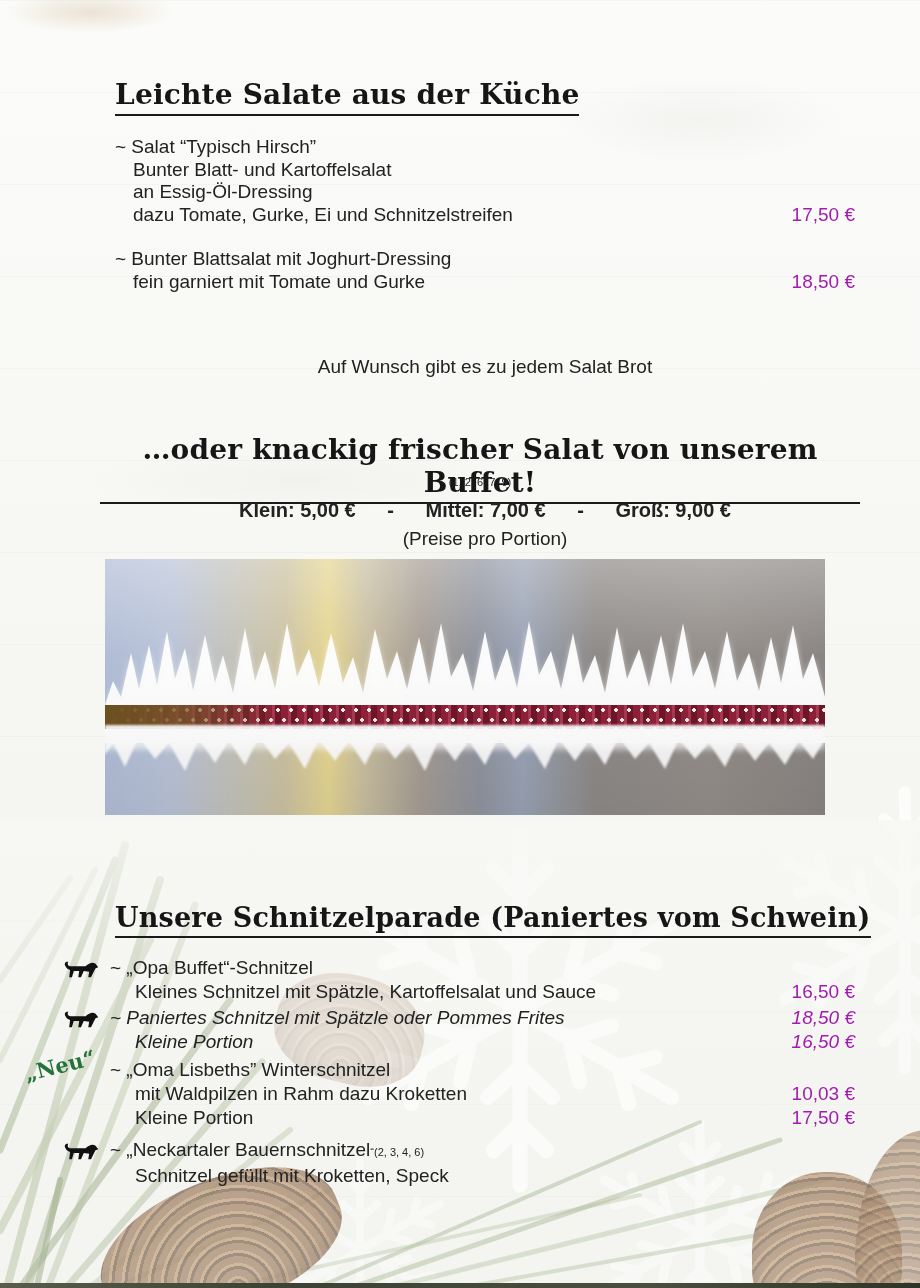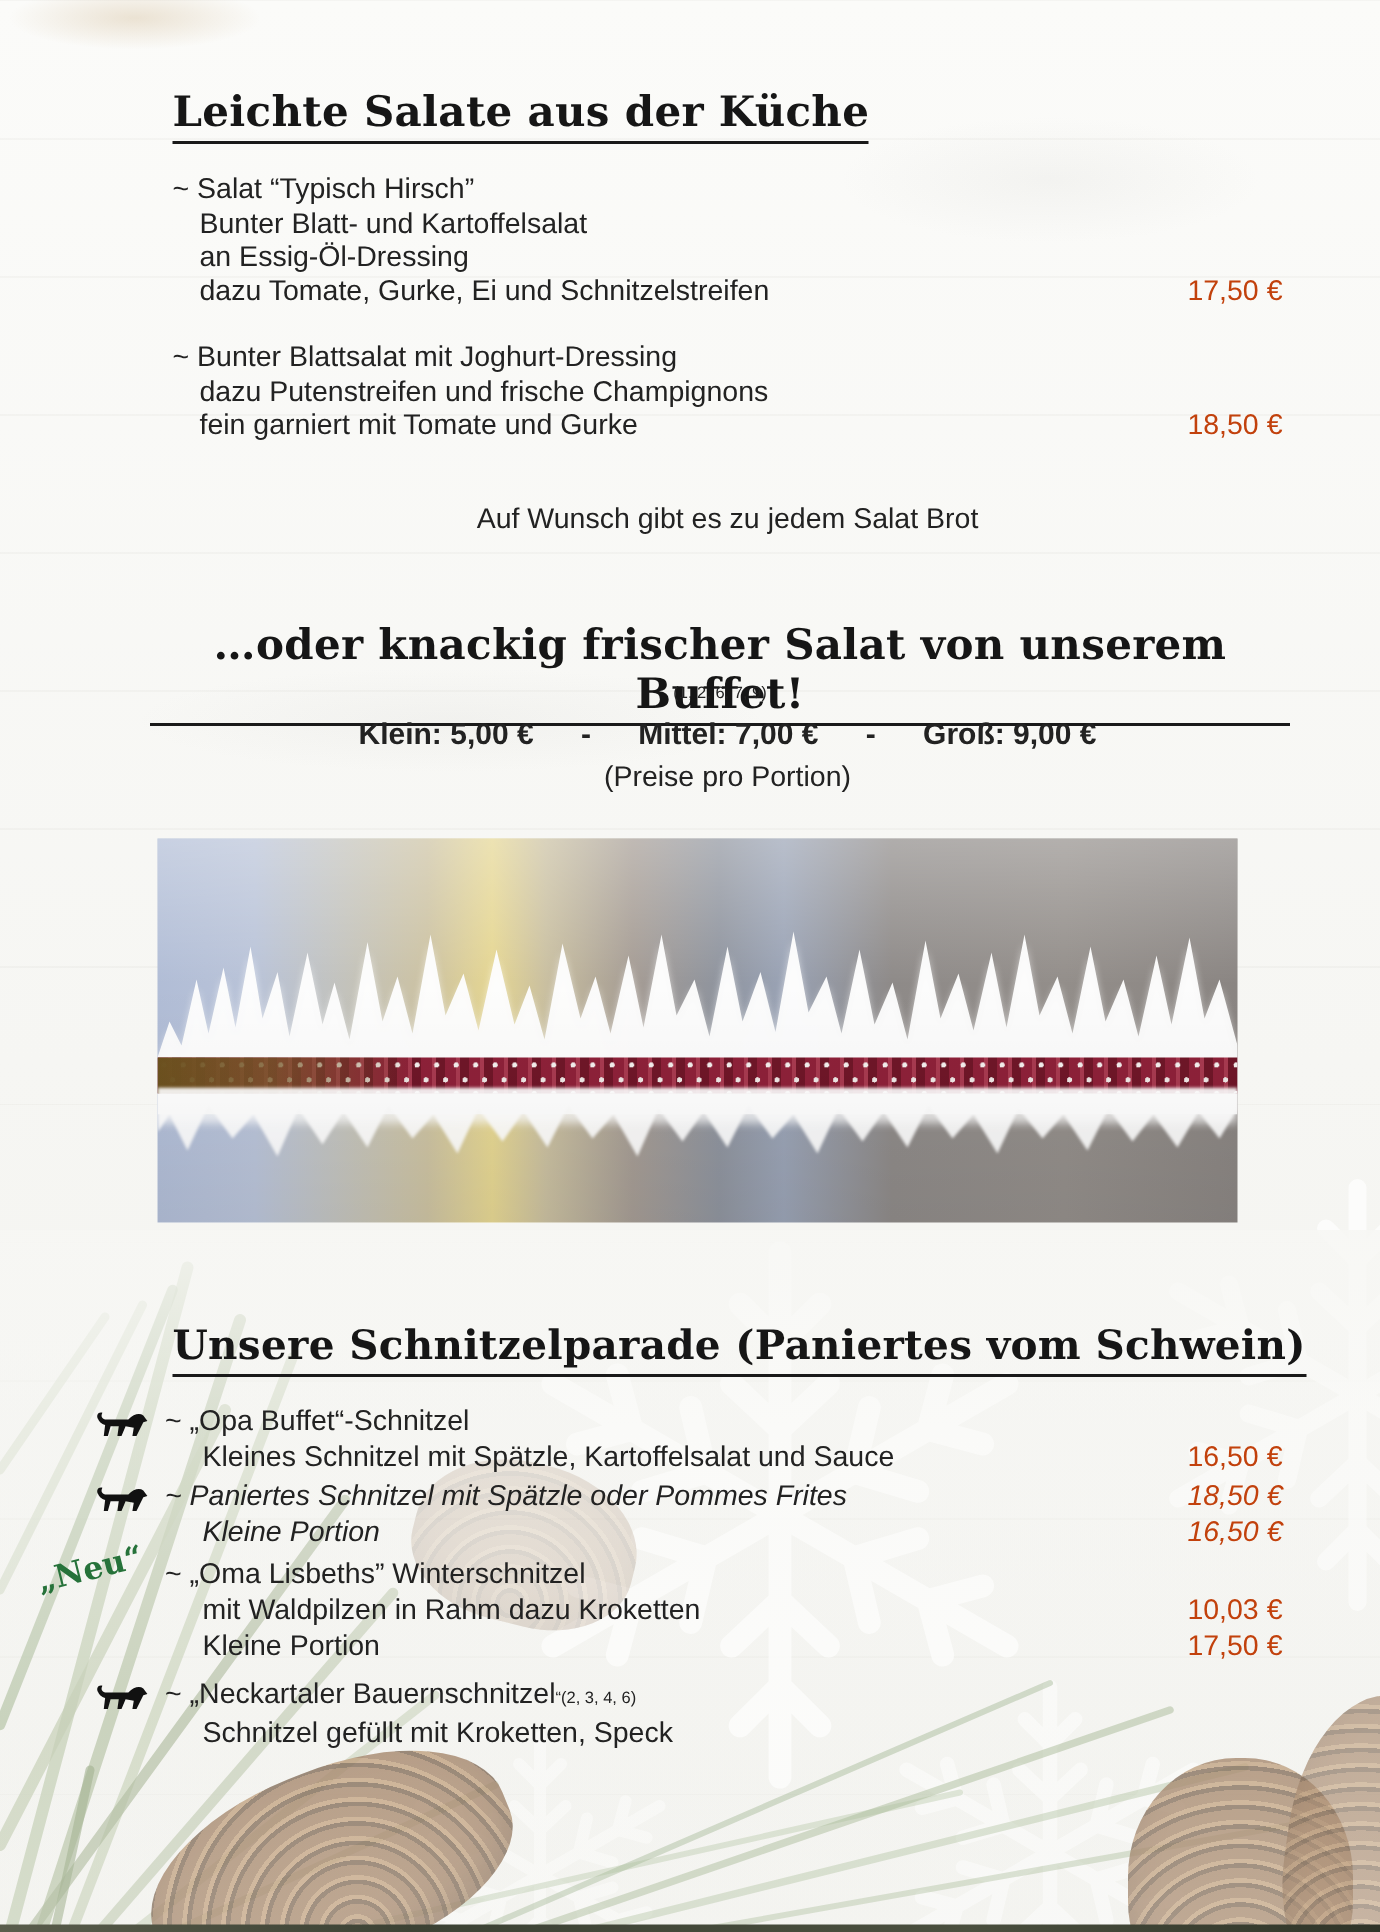--- a/index.html
+++ b/index.html
@@ -20,38 +20,38 @@
         border-radius:48% 48% 42% 42%;box-shadow:inset 0 -10px 20px rgba(60,35,15,.35);}
   .cone1{left:95px;top:1180px;width:250px;height:128px;transform:rotate(-22deg);opacity:.8;}
   .cone2{left:275px;top:975px;width:150px;height:108px;transform:rotate(14deg);opacity:.28;}
   .cone3{left:752px;top:1172px;width:150px;height:165px;opacity:.78;}
   .cone4{left:858px;top:1130px;width:120px;height:200px;transform:rotate(8deg);opacity:.66;}
   .decor-fade{position:absolute;left:0;right:0;top:820px;bottom:0;z-index:2;pointer-events:none;
         background:linear-gradient(180deg, rgba(247,247,244,.88), rgba(247,247,244,.5) 28%, rgba(247,247,244,.28) 70%, rgba(247,247,244,.35));}
   .bottom-strip{position:absolute;left:0;right:0;bottom:0;height:5px;z-index:6;
         background:linear-gradient(90deg,#5a5d4c,#3c4234 30%,#4a4f3e 70%,#2f3428);}
 
-  .content{position:absolute;inset:0;z-index:5;}
+  .content{position:absolute;inset:0;z-index:5;margin-top:20px;}
   .fraktur{font-family:"DejaVu Serif",serif;font-weight:bold;color:#161616;
            letter-spacing:.2px;}
   .h-rule{display:inline-block;border-bottom:2px solid #1a1a1a;padding-bottom:3px;}
   .h1{position:absolute;left:115px;top:58px;font-size:28px;}
   .h2wrap{position:absolute;left:100px;right:60px;top:413px;text-align:center;}
   .h2{font-size:28px;}
   .h2foot{position:absolute;left:100px;right:60px;top:456px;text-align:center;
           font-size:11px;color:#222;}
   .h3{position:absolute;left:115px;top:882px;font-size:27px;}
 
   .block{position:absolute;font-size:19px;line-height:22.5px;}
   .salad{left:115px;right:65px;}
   .s1{top:116px;} .s2{top:228px;}
   .row{display:flex;align-items:baseline;text-align:right;}
   .row .t{white-space:pre;}
   .row.cont{padding-left:18px;}
-  .price{margin-left:auto;font-size:19px;color:#c2410c;white-space:nowrap;}
+  .price{margin-left:auto;font-size:19px;color:#a21caf;white-space:nowrap;}
 
   .center-note{position:absolute;left:115px;right:65px;top:336px;text-align:center;
                font-size:19px;}
   .sizes{position:absolute;left:115px;right:65px;top:479px;text-align:center;font-size:20px;font-weight:bold;}
   .sizes span{margin:0 13px;}
   .sizes-note{position:absolute;left:115px;right:65px;top:508px;text-align:center;font-size:19px;}
 
   
   .photo{position:absolute;left:105px;top:559px;width:720px;height:256px;z-index:4;
     overflow:hidden;
@@ -157,23 +157,20 @@
         <span class="t">dazu Tomate, Gurke, Ei und Schnitzelstreifen</span>
         <span class="price">17,50 €</span>
       </div>
     </div>
 
     <div class="block salad s2">
       <div class="row">
           <span class="t">~ Bunter Blattsalat mit Joghurt-Dressing</span>
         </div>
       <div class="row cont">
-          <span class="t">dazu Putenstreifen und frische Champignons</span>
-        </div>
-      <div class="row cont">
         <span class="t">fein garniert mit Tomate und Gurke</span>
         <span class="price">18,50 €</span>
       </div>
     </div>
 
     <div class="center-note">Auf Wunsch gibt es zu jedem Salat Brot</div>
 
     <div class="h2wrap">
       <span class="h2 fraktur h-rule">…oder knackig frischer Salat von unserem Buffet!</span>
     </div>

